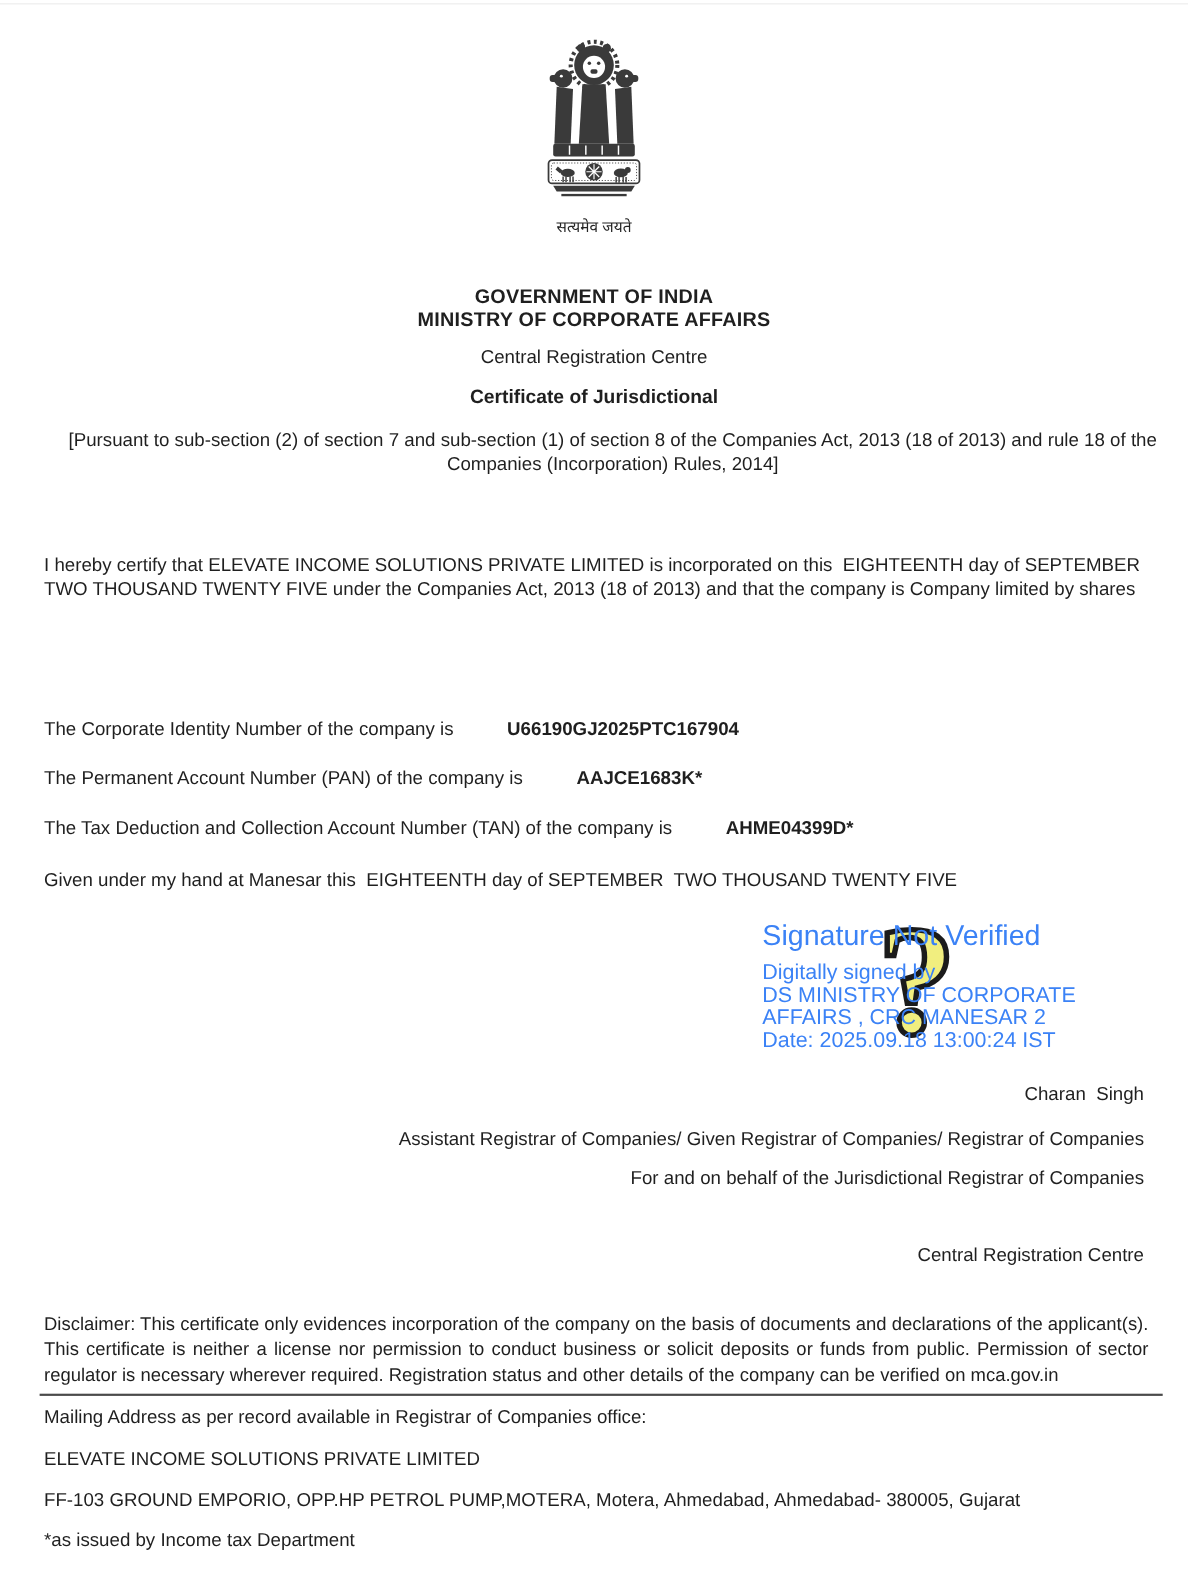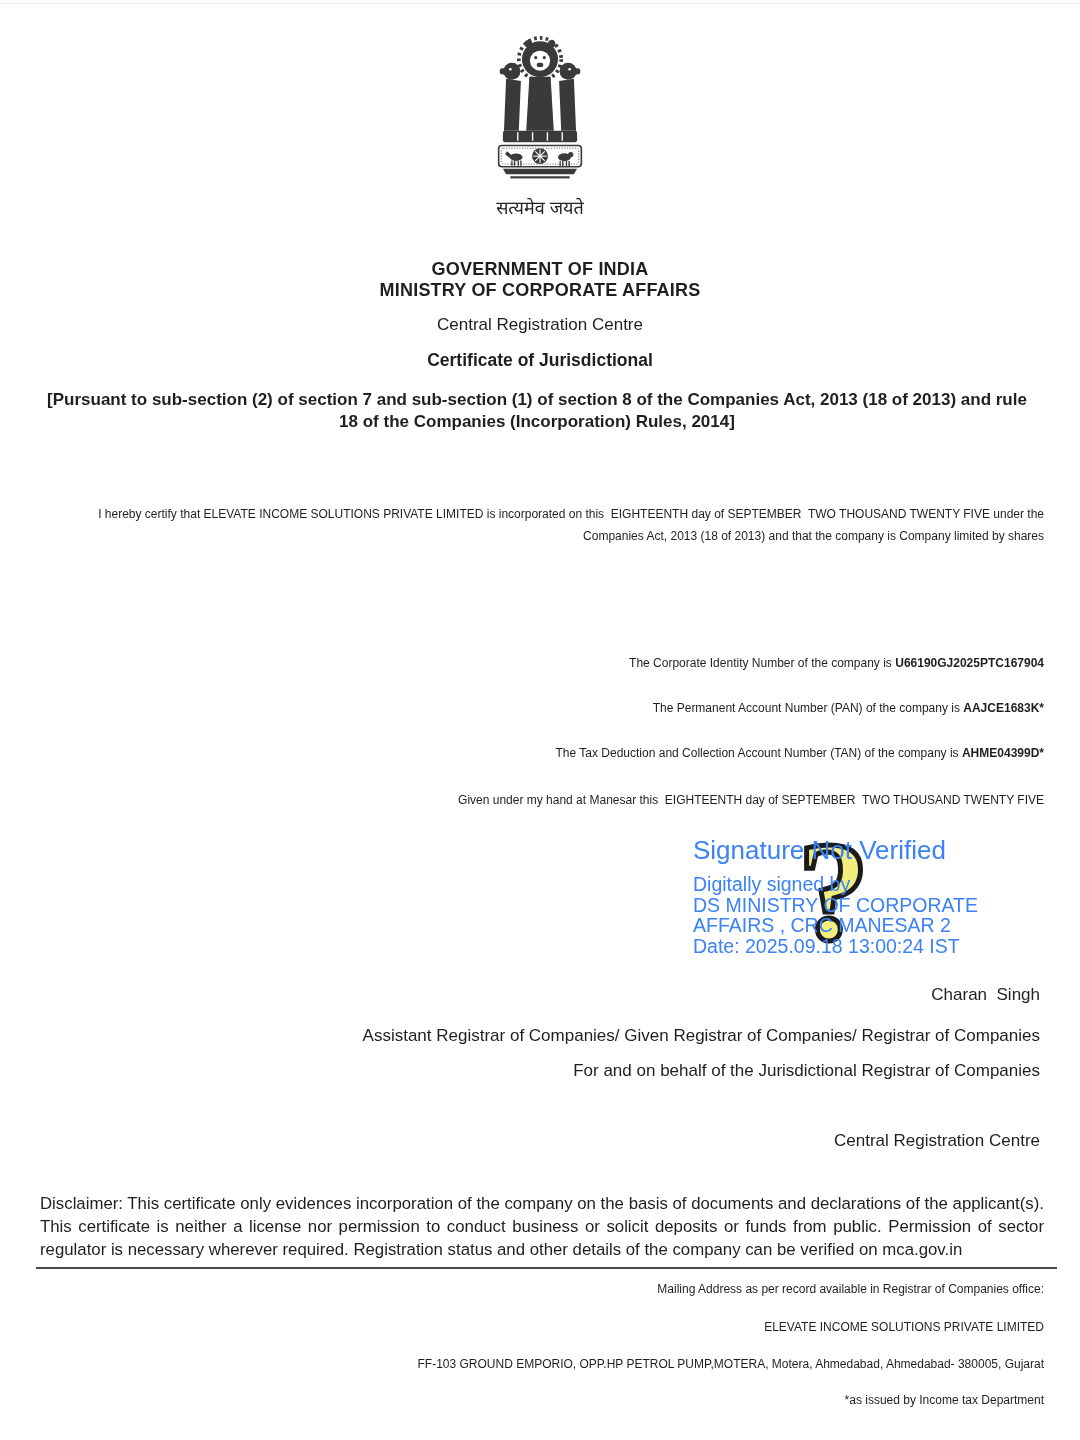--- a/index.html
+++ b/index.html
@@ -17,48 +17,48 @@
     border-top: 1px solid #ececec;
   }
   
   .emblem-wrap {
     position: absolute; top: 30px; left: 0; width: 100%;
     text-align: center;
   }
   .emblem-wrap svg { display: inline-block; }
   .motto {
     margin-top: 2px;
-    font-size: 18px;
+    font-size: 14px;
     color: #242424;
     font-family: "Liberation Sans", "DejaVu Sans", sans-serif;
   }
   
   .c {
     position: absolute; left: 0; width: 100%;
     text-align: center;
   }
   .h-gov  { top: 259px; font-size: 18px; font-weight: bold; letter-spacing: .2px; }
   .h-min  { top: 280px; font-size: 18px; font-weight: bold; letter-spacing: .2px; }
   .h-crc  { top: 315px; font-size: 17px; }
   .h-cert { top: 350px; font-size: 17.5px; font-weight: bold; }
   .pursuant {
-    top: 389px; left: 36px; width: 1002px;
-    font-size: 17px; line-height: 22px; text-align: center; font-weight: bold;
+    top: 389px; left: 56px; width: 1002px;
+    font-size: 17px; line-height: 22px; text-align: center;
   }
   
   .p {
     position: absolute; left: 40px; width: 1004px;
-    font-size: 12px; line-height: 22px; text-align: right;
+    font-size: 17px; line-height: 22px;
   }
   .certify { top: 503px; white-space: pre-wrap; }
   .line-cin { top: 652px; }
   .line-pan { top: 697px; }
   .line-tan { top: 742px; }
   .given    { top: 789px; white-space: pre-wrap; }
-  .val { font-weight: bold; }
+  .val { font-weight: bold; margin-left: 44px; }
   
   .qmark {
     position: absolute; left: 798px; top: 820px;
     z-index: 1;
     font-family: "Liberation Serif", serif;
     font-weight: bold;
     font-size: 142px; line-height: 1;
     color: #f1ee7f;
     -webkit-text-stroke: 5px #1b1b1b;
   }

